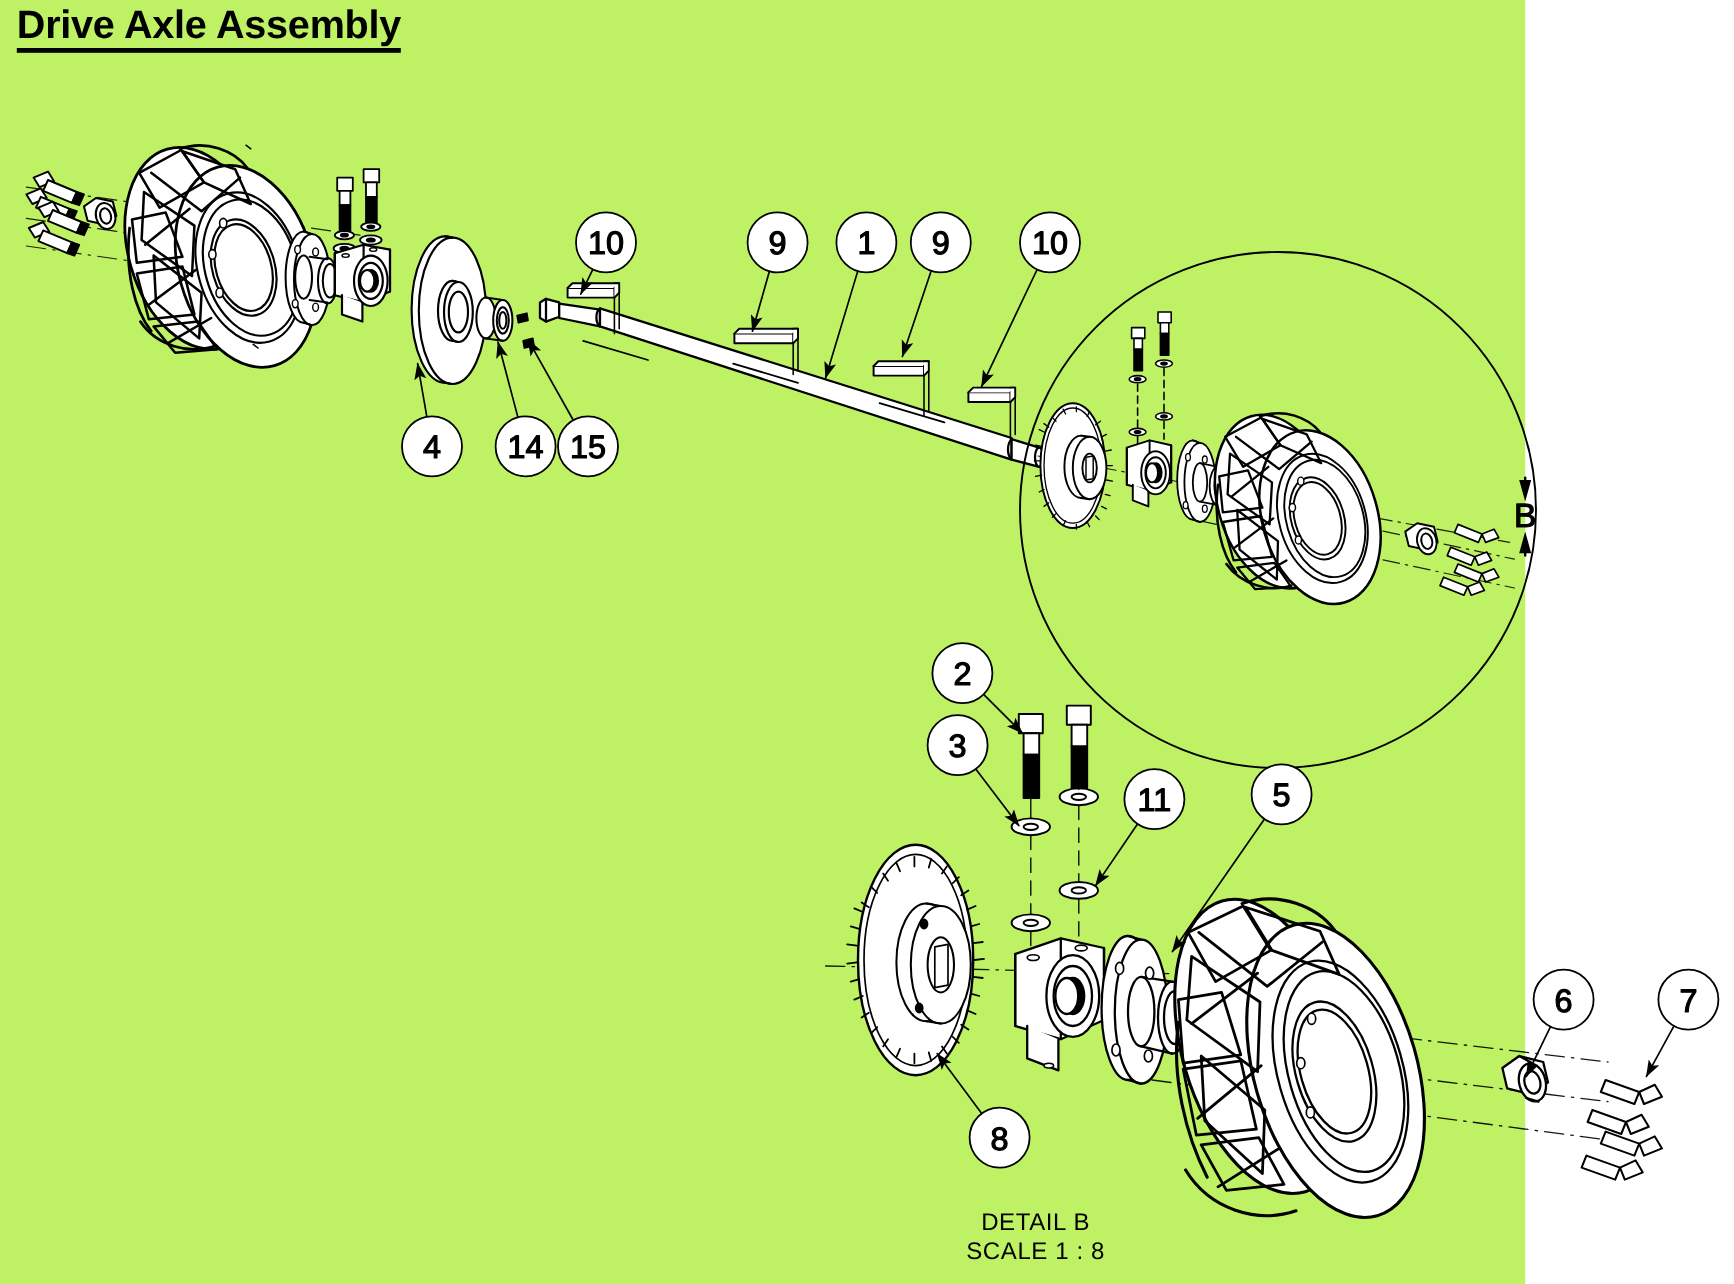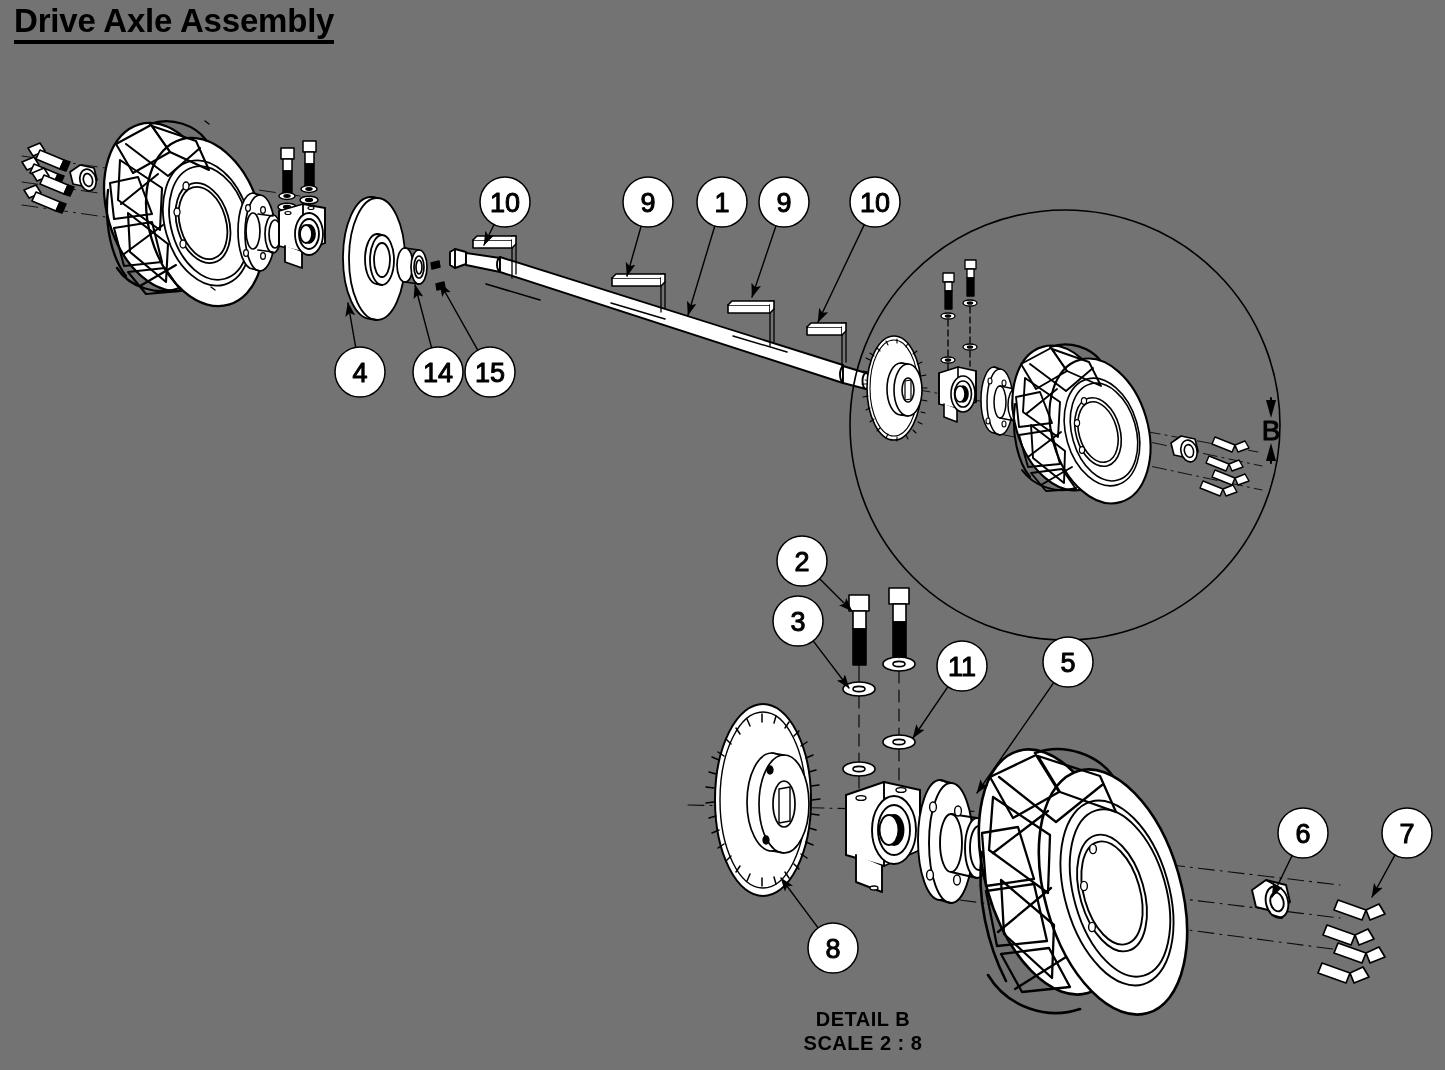--- a/index.html
+++ b/index.html
@@ -9,23 +9,23 @@
   }
   body {
     font-family: "Liberation Sans", sans-serif;
     width: 1445px;
     height: 1070px;
     overflow: hidden;
     position: relative;
   }
   #sheet {
     position: relative;
-    width: 1445px;
+    width: 1271px;
     height: 1070px;
-    background: #737373;
+    background: #bef264;
   }
   #title-block {
     position: absolute;
     left: 14px;
     top: 4px;
     z-index: 40;
   }
   #drawing-title {
     font-size: 33px;
     font-weight: bold;
@@ -48,21 +48,21 @@
     left: 743px;
     top: 1008px;
     width: 240px;
     text-align: center;
     font-size: 20px;
     line-height: 1.18;
     color: #000000;
     letter-spacing: 0.5px;
     z-index: 40;
   }
-  #detail-caption div { white-space: pre; font-weight: bold; }
+  #detail-caption div { white-space: pre; }
   svg#art {
     position: absolute;
     left: 0;
     top: 0;
     width: 1445px;
     height: 1070px;
   }
   .bal-text {
     font-family: "Liberation Sans", sans-serif;
     font-size: 27px;
@@ -697,16 +697,16 @@
             <circle cx="1407" cy="833" r="25" fill="#ffffff" stroke="#000000" stroke-width="1.5"></circle>
             <text class="bal-text" x="1407" y="834">7</text>
           </g>
         </g>
 
     </g>
   </svg>
 
   <div id="detail-caption">
     <div>DETAIL B</div>
-    <div>SCALE 2 : 8</div>
+    <div>SCALE 1 : 8</div>
   </div>
 
 </div>
 
 </body></html>

